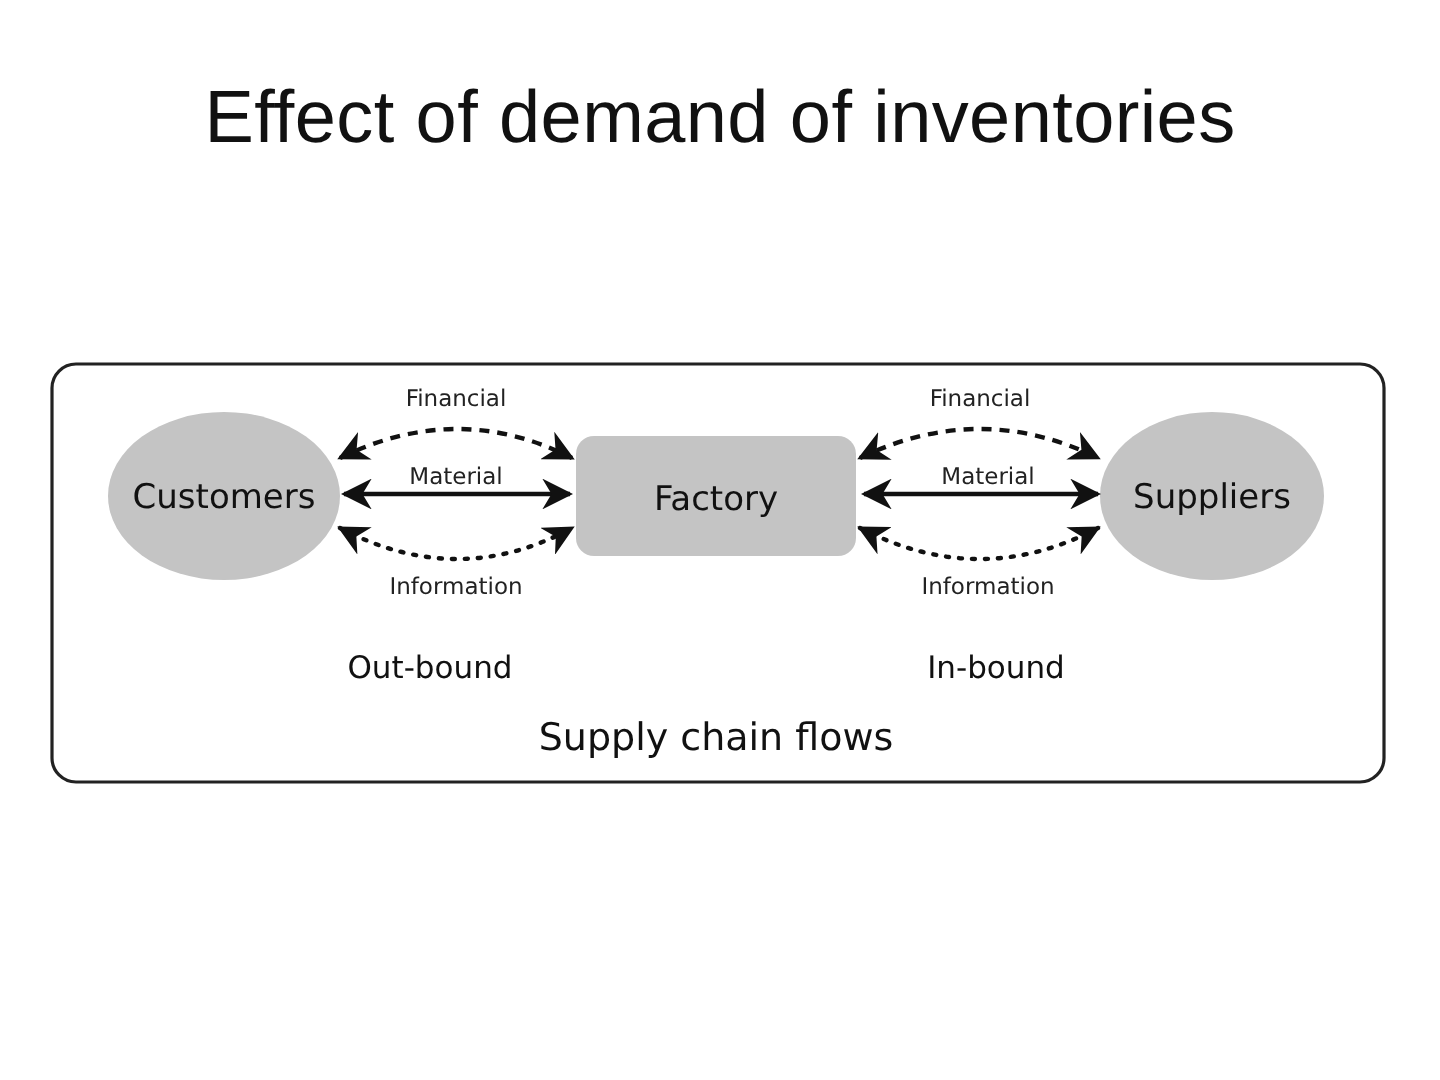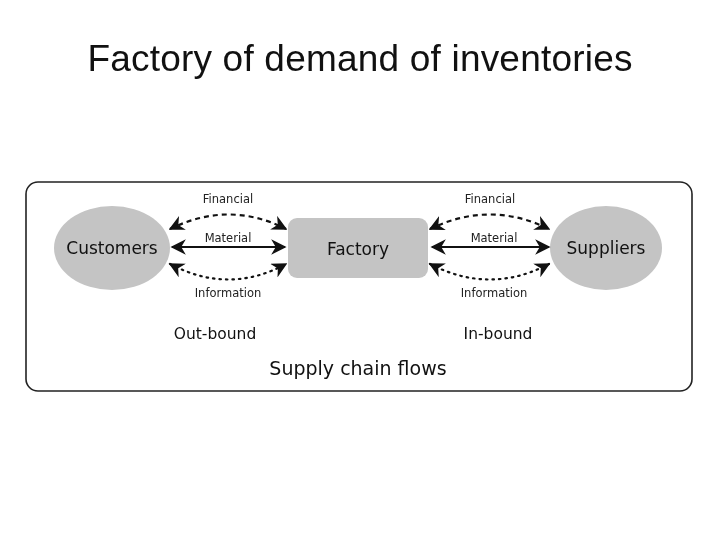--- a/index.html
+++ b/index.html
@@ -11,21 +11,21 @@
   }
   svg { position: absolute; left: 0; top: 0; }
   .node-text { font-family: "DejaVu Sans", sans-serif; font-size: 17px; fill: #111111; }
   .flow-text { font-family: "DejaVu Sans", sans-serif; font-size: 11.5px; fill: #222222; }
   .bound-text { font-family: "DejaVu Sans", sans-serif; font-size: 15.5px; fill: #111111; }
   .caption-text { font-family: "DejaVu Sans", sans-serif; font-size: 19px; fill: #111111; }
 </style>
 </head>
 <body>
 
-<div class="title">Factory of demand of inventories</div>
+<div class="title">Effect of demand of inventories</div>
 
 <svg width="720" height="540" viewBox="0 0 720 540">
   <defs>
     <marker id="ah" viewBox="0 0 10 10" refX="9" refY="5" markerWidth="7" markerHeight="7" orient="auto-start-reverse">
       <path d="M0,0 L10,5 L0,10 L3,5 Z" fill="#111111"></path>
     </marker>
   </defs>
 
   <rect x="26" y="182" width="666" height="209" rx="12" ry="12" fill="#ffffff" stroke="#222222" stroke-width="1.6"></rect>
 

